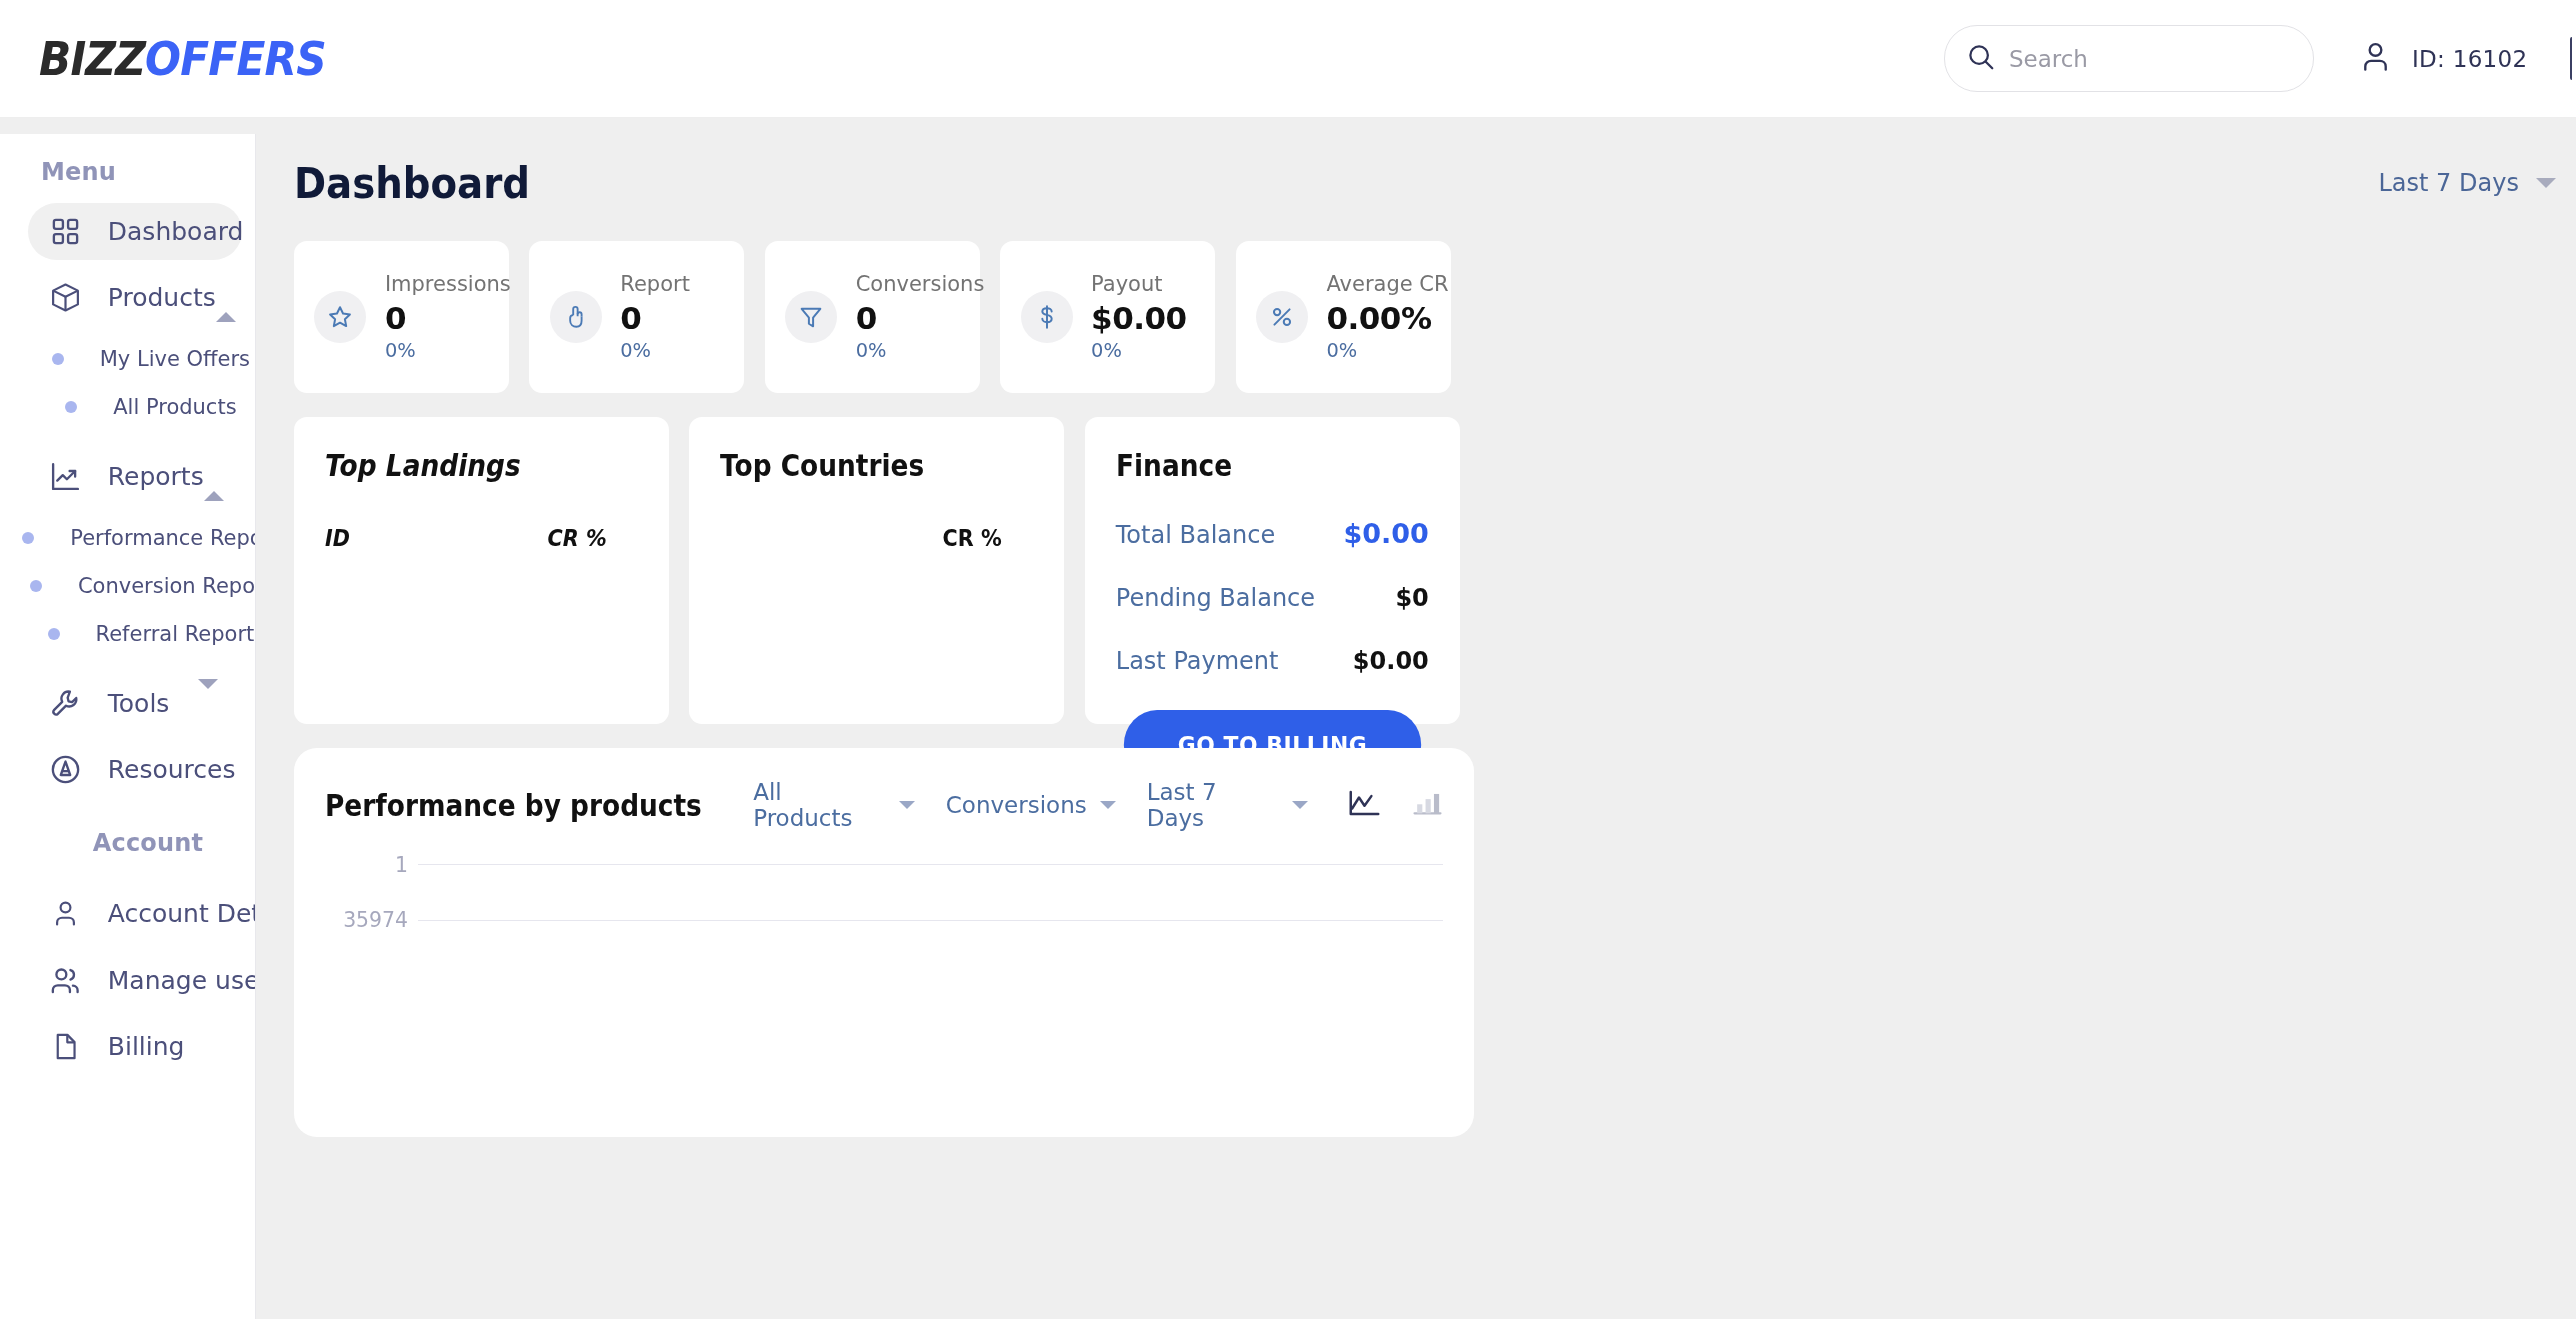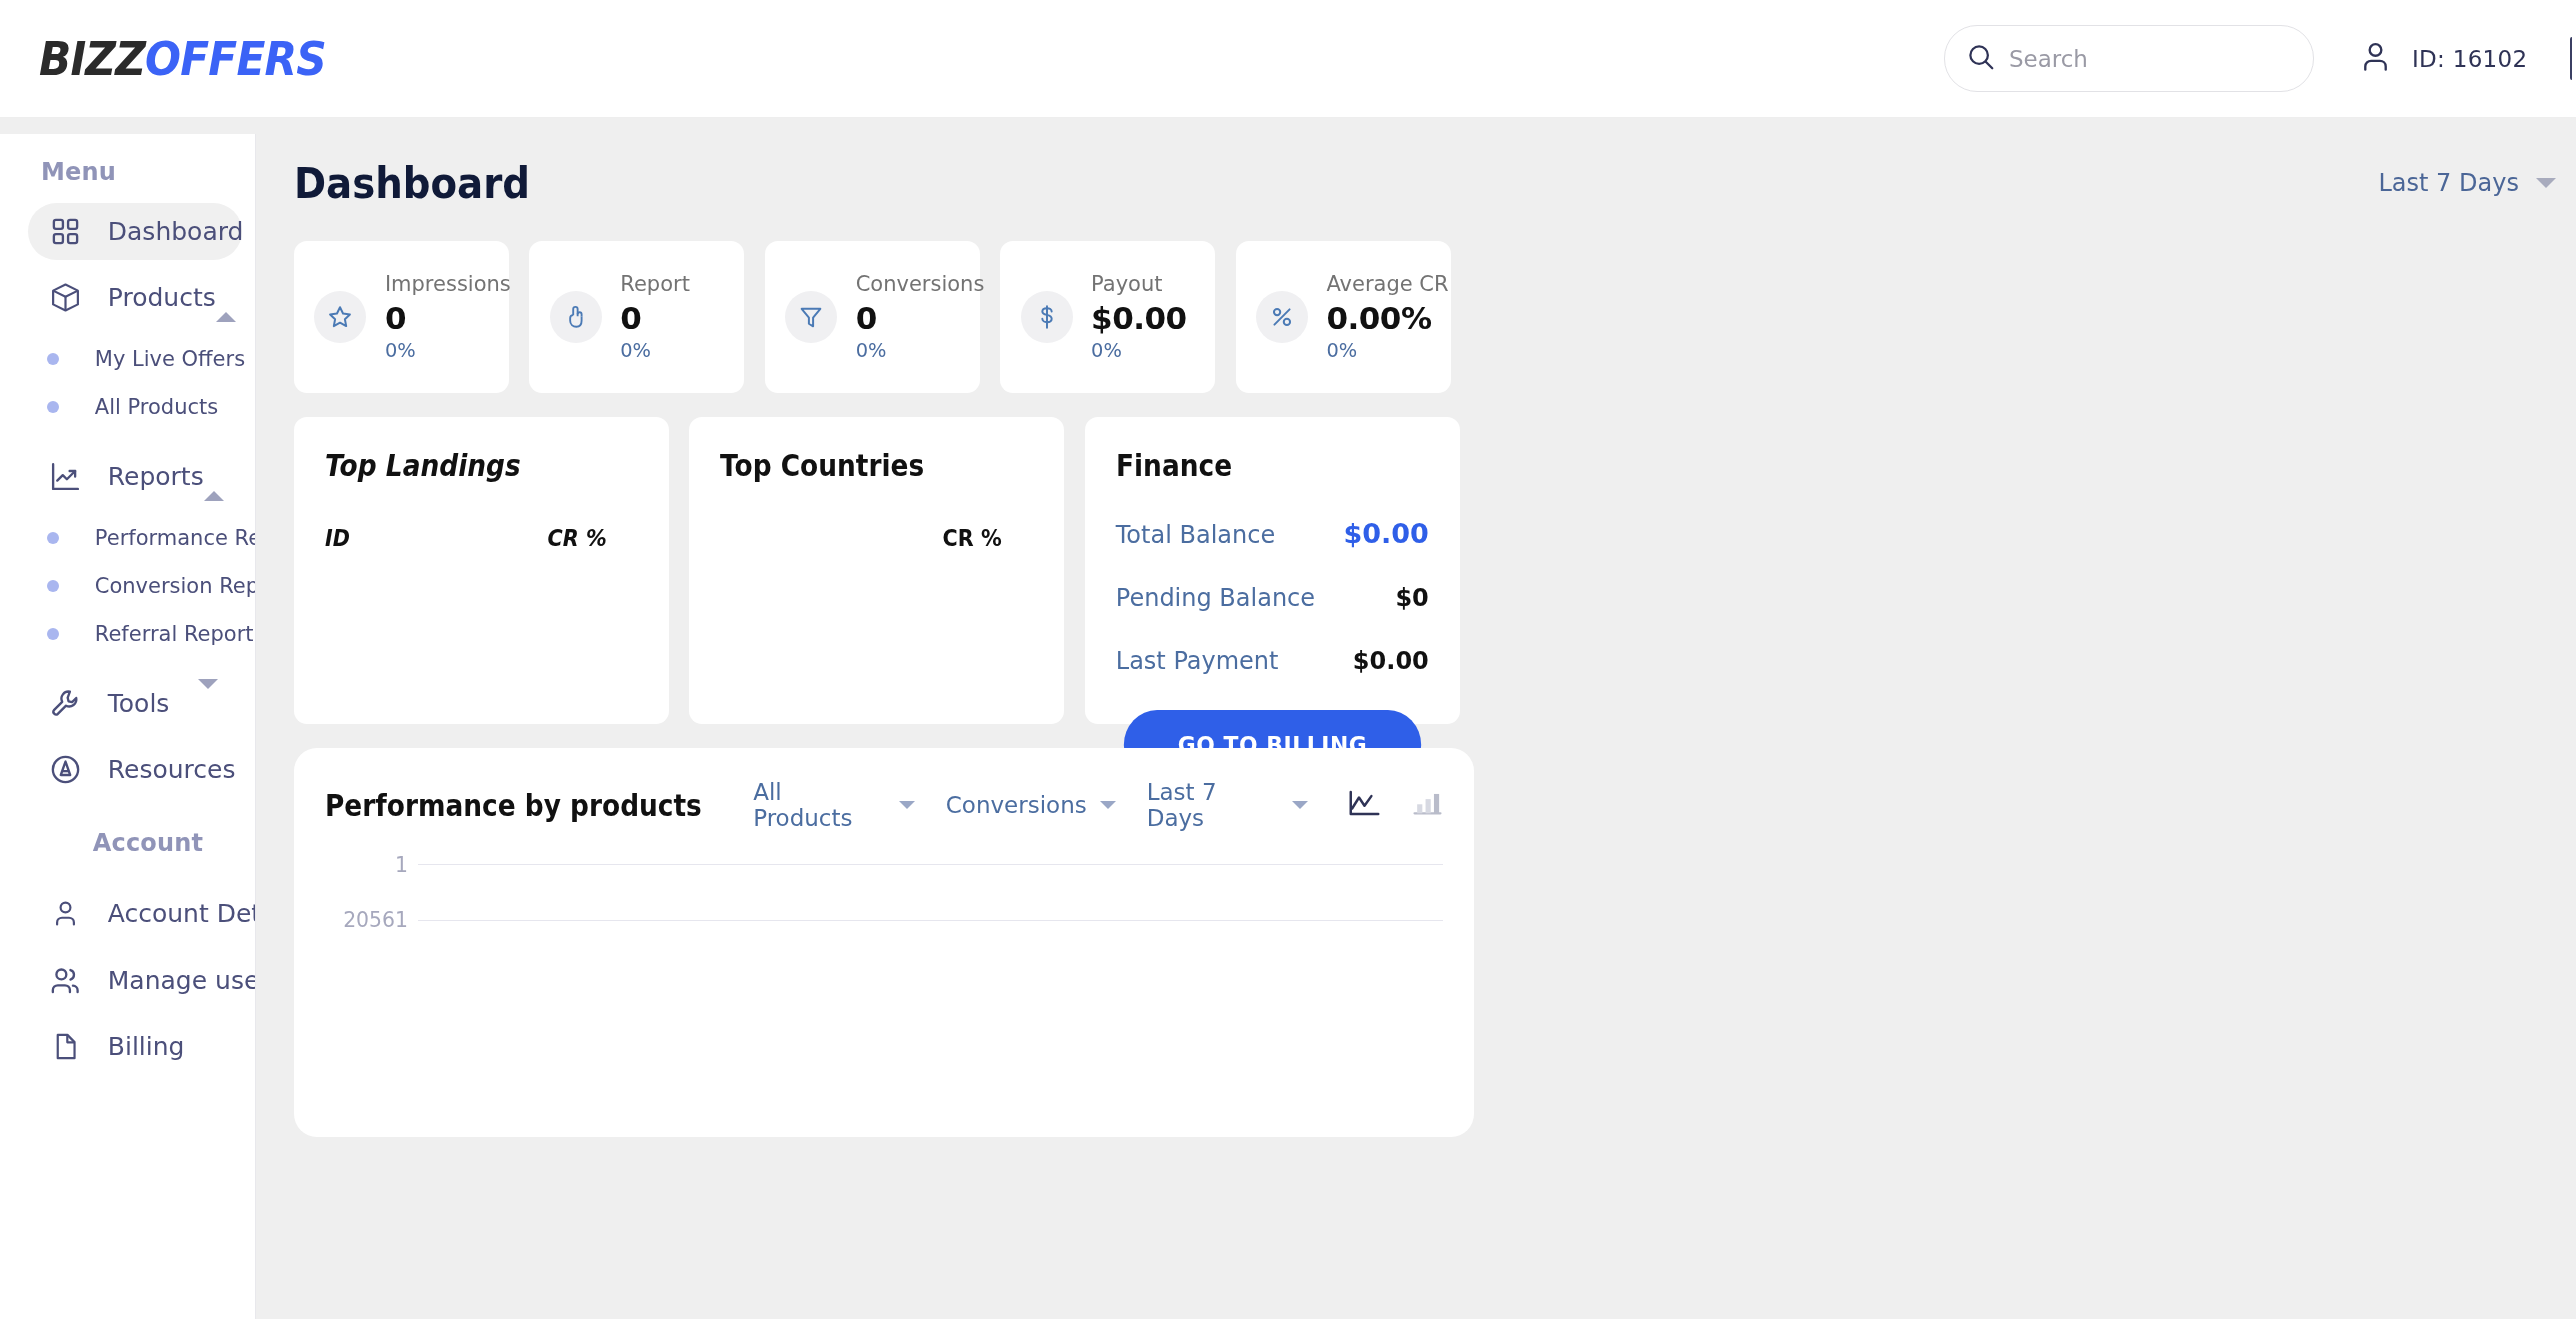--- a/index.html
+++ b/index.html
@@ -59,21 +59,21 @@
     margin: 0 13px 9.3px 9.3px; padding-left: 18.5px; border-radius: 29px;
     color: #4b4f7a; font-size: 25px; cursor: pointer;
   }
   .nav-item.active { background: #f0f0f0; }
   .nav-item .ico { width: 37px; height: 37px; flex: 0 0 37px; display: flex; align-items: center; justify-content: center; }
   .nav-item .txt { margin-left: 24px; white-space: nowrap; }
   .nav-item .caret { margin-left: auto; margin-right: 24px; }
 
   .sub-item {
     display: flex; align-items: center; height: 48px;
-    margin-left: 9.3px; padding-left: 18.5px; color: #4b4f7a; font-size: 21px; cursor: pointer;
+    margin-left: 9.3px; padding-left: 18.5px; color: #4b4f7a; font-size: 21px; cursor: pointer; justify-content: center;
   }
   .sub-item .dot { width: 12px; height: 12px; border-radius: 50%; background: #a9b6ef; flex: 0 0 12px; }
   .sub-item .txt { margin-left: 36px; white-space: nowrap; }
 
   .caret-up, .caret-down {
     width: 0; height: 0; border-left: 10.2px solid transparent; border-right: 10.2px solid transparent;
   }
   .caret-up { border-bottom: 10.2px solid #9ea2bd; }
   .caret-down { border-top: 10.2px solid #9ea2bd; }
 
@@ -463,20 +463,20 @@
                 <rect x="17" y="3" width="4" height="15" fill="#b9bcca" stroke="none"></rect>
               </svg>
             </span>
           </div>
         </div>
       </div>
 
       <div class="chart-area">
         <div class="yaxis-lbl" style="top:-11px; left:0;">1</div>
         <div class="gridline" style="top:0;"></div>
-        <div class="yaxis-lbl" style="top:44px; left:0;">20561</div>
+        <div class="yaxis-lbl" style="top:44px; left:0;">35974</div>
         <div class="gridline" style="top:56px;"></div>
       </div>
     </div>
 
   </div>
 </div>
 
 
 </body></html>

